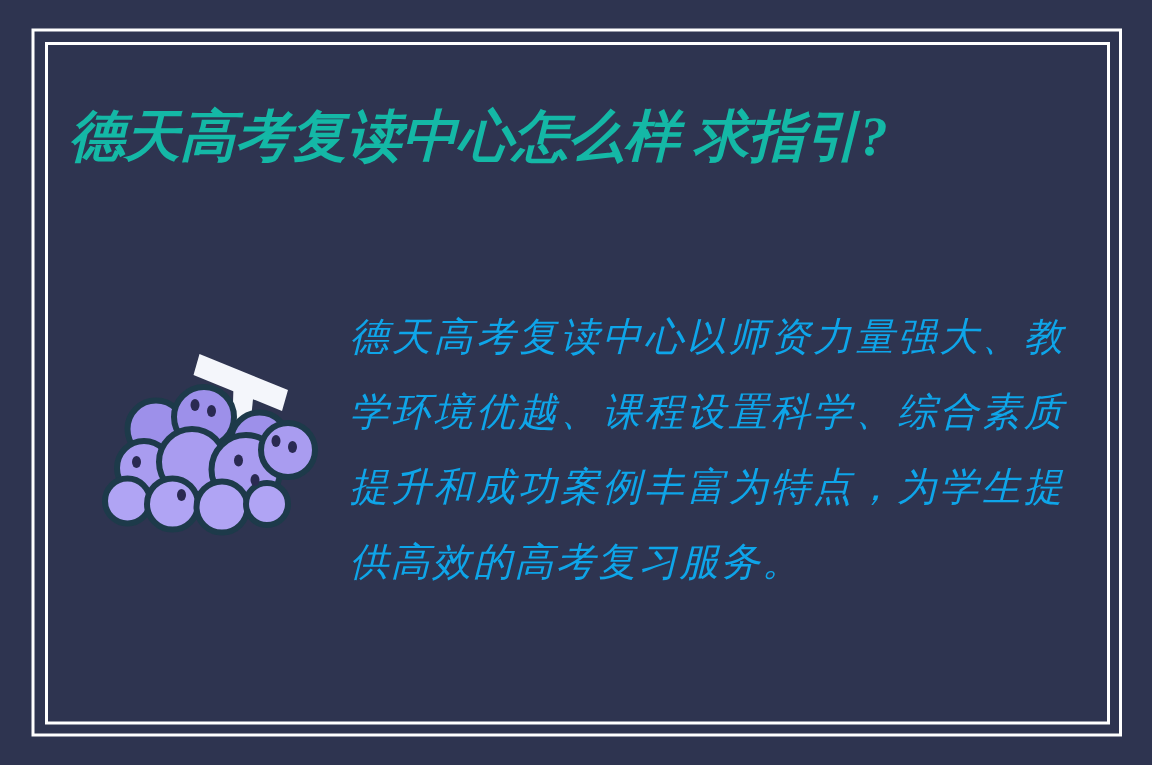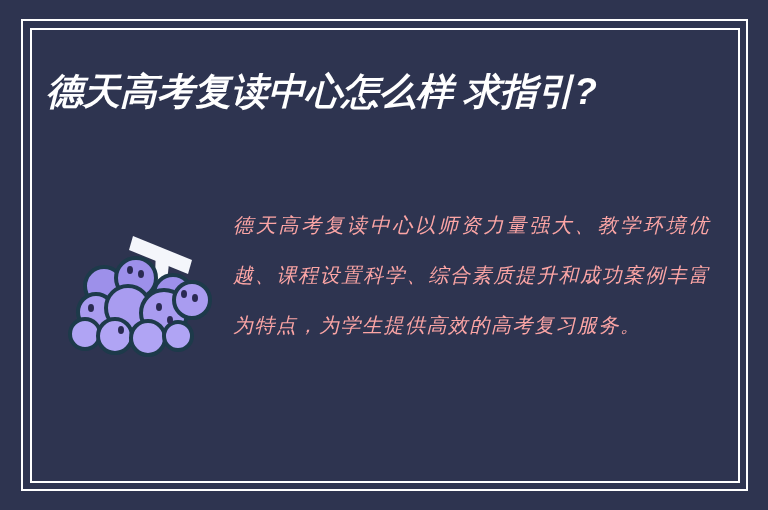--- a/index.html
+++ b/index.html
@@ -42,22 +42,22 @@
     box-sizing: border-box;
     pointer-events: none;
   }
 
   
   .title {
     position: absolute;
     left: 46px;
     top: 64px;
     width: 640px;
-    color: #ffffff;
-    font-family: Liberation Sans, sans-serif;
+    color: #14b8a6;
+    font-family: Liberation Serif, serif;
     font-size: 37px;
     font-weight: 700;
     font-style: italic;
     line-height: 56px;
     letter-spacing: 0px;
     white-space: normal;
     word-break: break-all;
   }
 
   
@@ -78,23 +78,23 @@
   }
   .illustration svg {
     display: block;
     width: 155px;
     height: 150px;
   }
 
   .body-text {
     flex: 1 1 auto;
     margin-left: 18px;
-    color: #fca5a5;
+    color: #0ea5e9;
     font-family: "Liberation Serif", "DejaVu Serif", serif;
-    font-size: 20px;
+    font-size: 26px;
     font-style: italic;
     line-height: 50px;
     letter-spacing: 1.5px;
     text-align: justify;
     width: 414px;
   }
 </style>
 </head>
 <body>
 

